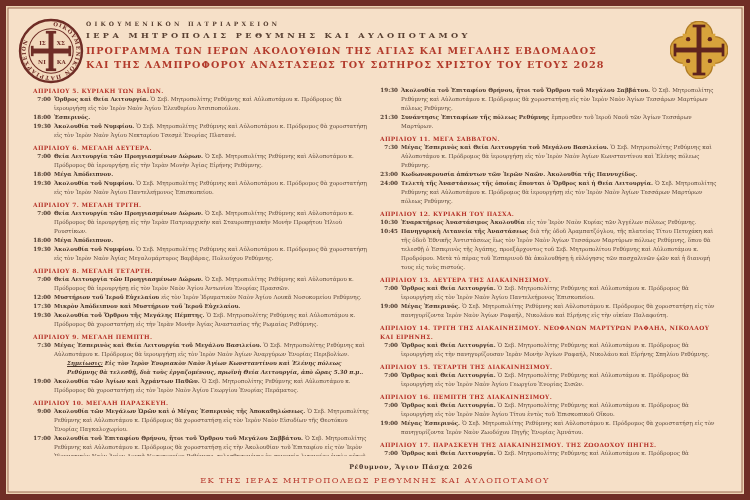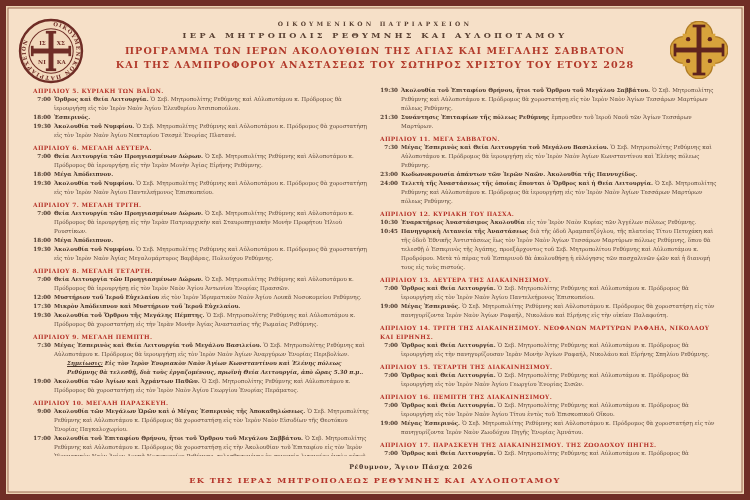--- a/index.html
+++ b/index.html
@@ -11,21 +11,21 @@
   .page{
     position:relative;width:750px;height:500px;box-sizing:border-box;
     background:#f6e0c8;
     border:6px solid #6f2d26;
     box-shadow:inset 0 0 0 1.5px #ecd2b4, inset 0 0 0 2.5px #9c6a52;
   }
   
   .seal-left{position:absolute;left:12px;top:12px;width:66px;height:66px;}
   .seal-right{position:absolute;right:16px;top:15px;width:58px;height:58px;}
   
-  .header{position:absolute;left:80px;right:80px;top:12px;text-align:center;}
+  .header{position:absolute;left:80px;right:80px;top:12px;}
   .h-line1{
     font-size:6px;font-weight:bold;letter-spacing:3.2px;color:#5a4133;
     margin-top:2px;
   }
   .h-line2{
     font-size:8.2px;font-weight:bold;letter-spacing:3.4px;color:#5a4133;
     margin-top:3px;
   }
   .h-line3,.h-line4{
     font-size:9.6px;font-weight:bold;letter-spacing:1.1px;color:#b23a2b;
@@ -55,21 +55,21 @@
     color:#4a372c;margin-left:34px;margin-right:6px;
   }
   .note u{text-underline-offset:1px;}
   
   .footer{position:absolute;left:0;right:0;bottom:9px;text-align:center;}
   .f-place{
     font-size:6.4px;font-weight:bold;color:#4a372c;letter-spacing:0.6px;
     transform:translateX(36px);
   }
   .f-issuer{
-    margin-top:4px;font-size:8.2px;font-weight:bold;color:#b5352b;
+    margin-top:4px;font-size:8.2px;font-weight:normal;color:#b5352b;
     letter-spacing:1.4px;
   }
 </style>
 </head>
 <body>
 
 <div class="page">
 
   <svg class="seal-left" viewBox="0 0 64 64" aria-hidden="true">
     <defs>
@@ -120,21 +120,21 @@
       <circle cx="20" cy="20" r="2.4"></circle>
         <circle cx="44" cy="20" r="2.4"></circle>
       <circle cx="20" cy="44" r="2.4"></circle>
         <circle cx="44" cy="44" r="2.4"></circle>
     </g>
   </svg>
 
   <div class="header">
     <div class="h-line1">ΟΙΚΟΥΜΕΝΙΚΟΝ ΠΑΤΡΙΑΡΧΕΙΟΝ</div>
     <div class="h-line2">ΙΕΡΑ ΜΗΤΡΟΠΟΛΙΣ ΡΕΘΥΜΝΗΣ ΚΑΙ ΑΥΛΟΠΟΤΑΜΟΥ</div>
-    <div class="h-line3">ΠΡΟΓΡΑΜΜΑ ΤΩΝ ΙΕΡΩΝ ΑΚΟΛΟΥΘΙΩΝ ΤΗΣ ΑΓΙΑΣ ΚΑΙ ΜΕΓΑΛΗΣ ΣΑΒΒΑΤΟΝ</div>
+    <div class="h-line3">ΠΡΟΓΡΑΜΜΑ ΤΩΝ ΙΕΡΩΝ ΑΚΟΛΟΥΘΙΩΝ ΤΗΣ ΑΓΙΑΣ ΚΑΙ ΜΕΓΑΛΗΣ ΕΒΔΟΜΑΔΟΣ</div>
     <div class="h-line4">ΚΑΙ ΤΗΣ ΛΑΜΠΡΟΦΟΡΟΥ ΑΝΑΣΤΑΣΕΩΣ ΤΟΥ ΣΩΤΗΡΟΣ ΧΡΙΣΤΟΥ ΤΟΥ ΕΤΟΥΣ 2028</div>
   </div>
 
   <div class="cols">
     <div class="col">
         <div class="section">
           <div class="day-header">ΑΠΡΙΛΙΟΥ 5. ΚΥΡΙΑΚΗ ΤΩΝ ΒΑΪΩΝ.</div>
           <div class="entry">
             <span class="time">7:00</span>
             <span class="body"><b>Ὄρθρος καὶ Θεία Λειτουργία. </b>Ὁ Σεβ. Μητροπολίτης Ρεθύμνης καὶ Αὐλοποτάμου κ. Πρόδρομος θὰ ἱερουργήσῃ εἰς τὸν Ἱερὸν Ναὸν Ἁγίου Ἐλευθερίου Ἀτσιποπούλου.</span>

